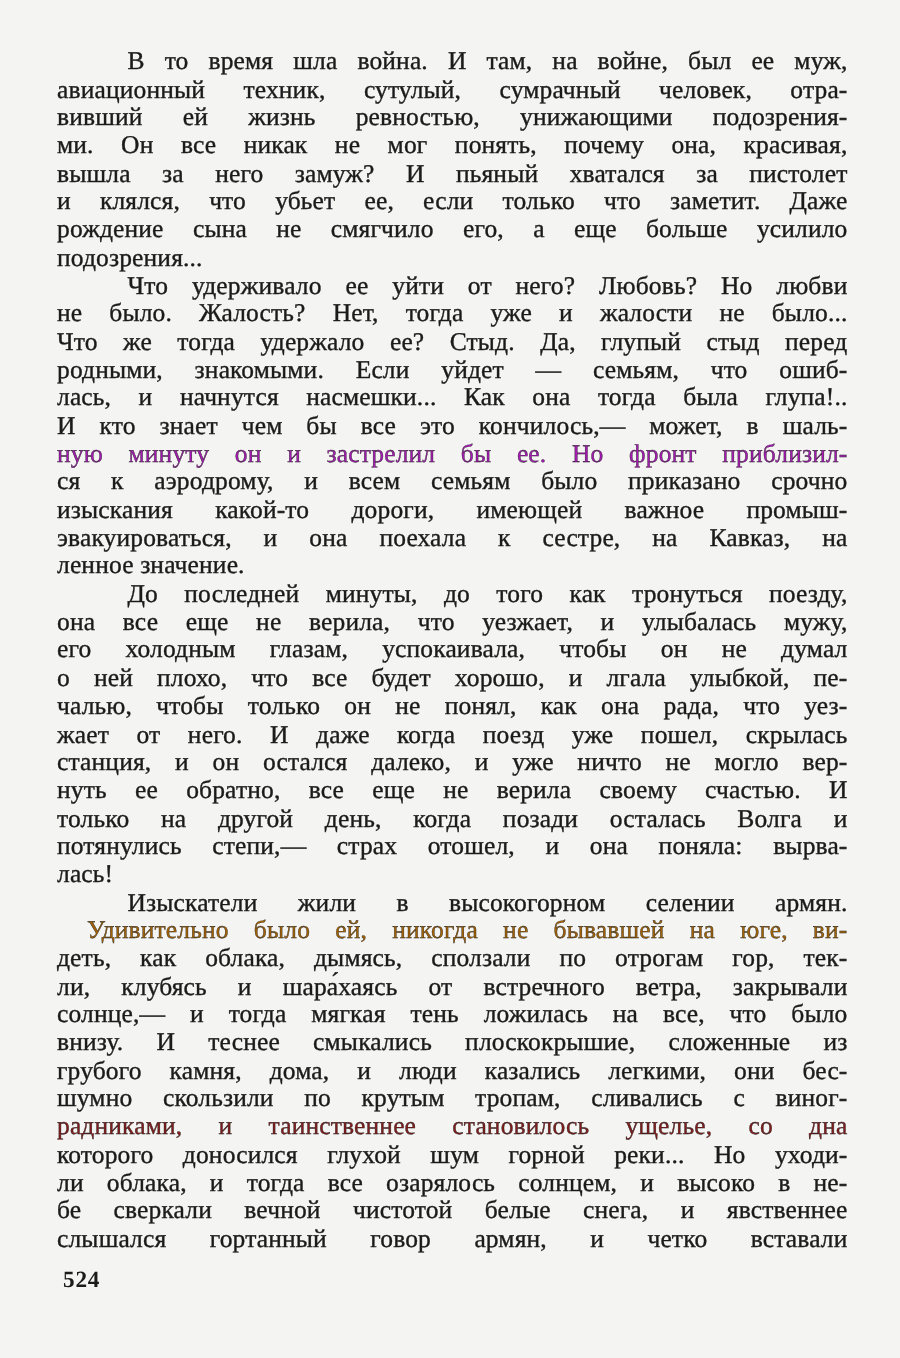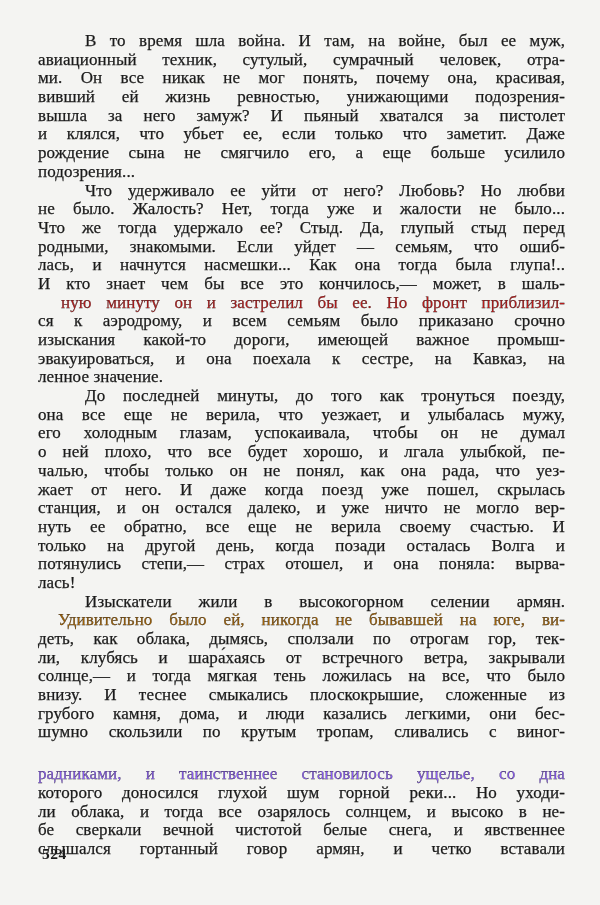--- a/index.html
+++ b/index.html
@@ -52,33 +52,33 @@
     letter-spacing: 0.5px;
   }
 </style>
 </head>
 <body style="background: rgb(244, 244, 242);">
 
 <div class="page">
   <div class="text-block">
       <div class="line first" style="color: rgb(27, 27, 27);">В то время шла война. И там, на войне, был ее муж,</div>
       <div class="line" style="color: rgb(27, 27, 27);">авиационный техник, сутулый, сумрачный человек, отра-</div>
+      <div class="line" style="color: rgb(27, 27, 27);">вивший ей жизнь ревностью, унижающими подозрения-</div>
       <div class="line" style="color: rgb(27, 27, 27);">ми. Он все никак не мог понять, почему она, красивая,</div>
-      <div class="line" style="color: rgb(27, 27, 27);">вивший ей жизнь ревностью, унижающими подозрения-</div>
       <div class="line" style="color: rgb(27, 27, 27);">вышла за него замуж? И пьяный хватался за пистолет</div>
       <div class="line" style="color: rgb(27, 27, 27);">и клялся, что убьет ее, если только что заметит. Даже</div>
       <div class="line" style="color: rgb(27, 27, 27);">рождение сына не смягчило его, а еще больше усилило</div>
       <div class="line end" style="color: rgb(27, 27, 27);">подозрения...</div>
       <div class="line first" style="color: rgb(27, 27, 27);">Что удерживало ее уйти от него? Любовь? Но любви</div>
       <div class="line" style="color: rgb(27, 27, 27);">не было. Жалость? Нет, тогда уже и жалости не было...</div>
       <div class="line" style="color: rgb(27, 27, 27);">Что же тогда удержало ее? Стыд. Да, глупый стыд перед</div>
       <div class="line" style="color: rgb(27, 27, 27);">родными, знакомыми. Если уйдет — семьям, что ошиб-</div>
       <div class="line" style="color: rgb(27, 27, 27);">лась, и начнутся насмешки... Как она тогда была глупа!..</div>
       <div class="line" style="color: rgb(27, 27, 27);">И кто знает чем бы все это кончилось,— может, в шаль-</div>
-      <div class="line" style="color: #b91c1c; margin-left: 23px;">ную минуту он и застрелил бы ее. Но фронт приблизил-</div>
+      <div class="line" style="color: #a21caf;">ную минуту он и застрелил бы ее. Но фронт приблизил-</div>
       <div class="line" style="color: rgb(27, 27, 27);">ся к аэродрому, и всем семьям было приказано срочно</div>
       <div class="line" style="color: rgb(27, 27, 27);">изыскания какой-то дороги, имеющей важное промыш-</div>
       <div class="line" style="color: rgb(27, 27, 27);">эвакуироваться, и она поехала к сестре, на Кавказ, на</div>
       <div class="line end" style="color: rgb(27, 27, 27);">ленное значение.</div>
       <div class="line first" style="color: rgb(27, 27, 27);">До последней минуты, до того как тронуться поезду,</div>
       <div class="line" style="color: rgb(27, 27, 27);">она все еще не верила, что уезжает, и улыбалась мужу,</div>
       <div class="line" style="color: rgb(27, 27, 27);">его холодным глазам, успокаивала, чтобы он не думал</div>
       <div class="line" style="color: rgb(27, 27, 27);">о ней плохо, что все будет хорошо, и лгала улыбкой, пе-</div>
       <div class="line" style="color: rgb(27, 27, 27);">чалью, чтобы только он не понял, как она рада, что уез-</div>
       <div class="line" style="color: rgb(27, 27, 27);">жает от него. И даже когда поезд уже пошел, скрылась</div>
@@ -88,20 +88,20 @@
       <div class="line" style="color: rgb(27, 27, 27);">потянулись степи,— страх отошел, и она поняла: вырва-</div>
       <div class="line end" style="color: rgb(27, 27, 27);">лась!</div>
       <div class="line first" style="color: rgb(27, 27, 27);">Изыскатели жили в высокогорном селении армян.</div>
       <div class="line" style="color: #a16207; margin-left: 20px;">Удивительно было ей, никогда не бывавшей на юге, ви-</div>
       <div class="line" style="color: rgb(27, 27, 27);">деть, как облака, дымясь, сползали по отрогам гор, тек-</div>
       <div class="line" style="color: rgb(27, 27, 27);">ли, клубясь и шара́хаясь от встречного ветра, закрывали</div>
       <div class="line" style="color: rgb(27, 27, 27);">солнце,— и тогда мягкая тень ложилась на все, что было</div>
       <div class="line" style="color: rgb(27, 27, 27);">внизу. И теснее смыкались плоскокрышие, сложенные из</div>
       <div class="line" style="color: rgb(27, 27, 27);">грубого камня, дома, и люди казались легкими, они бес-</div>
       <div class="line" style="color: rgb(27, 27, 27);">шумно скользили по крутым тропам, сливались с виног-</div>
-      <div class="line" style="color: #8b5cf6; margin-top: 23px;">радниками, и таинственнее становилось ущелье, со дна</div>
+      <div class="line" style="color: #7f1d1d;">радниками, и таинственнее становилось ущелье, со дна</div>
       <div class="line" style="color: rgb(27, 27, 27);">которого доносился глухой шум горной реки... Но уходи-</div>
       <div class="line" style="color: rgb(27, 27, 27);">ли облака, и тогда все озарялось солнцем, и высоко в не-</div>
       <div class="line" style="color: rgb(27, 27, 27);">бе сверкали вечной чистотой белые снега, и явственнее</div>
       <div class="line" style="color: rgb(27, 27, 27);">слышался гортанный говор армян, и четко вставали</div>
     </div>
   <div class="folio">524</div>
 </div>
 
 </body></html>

